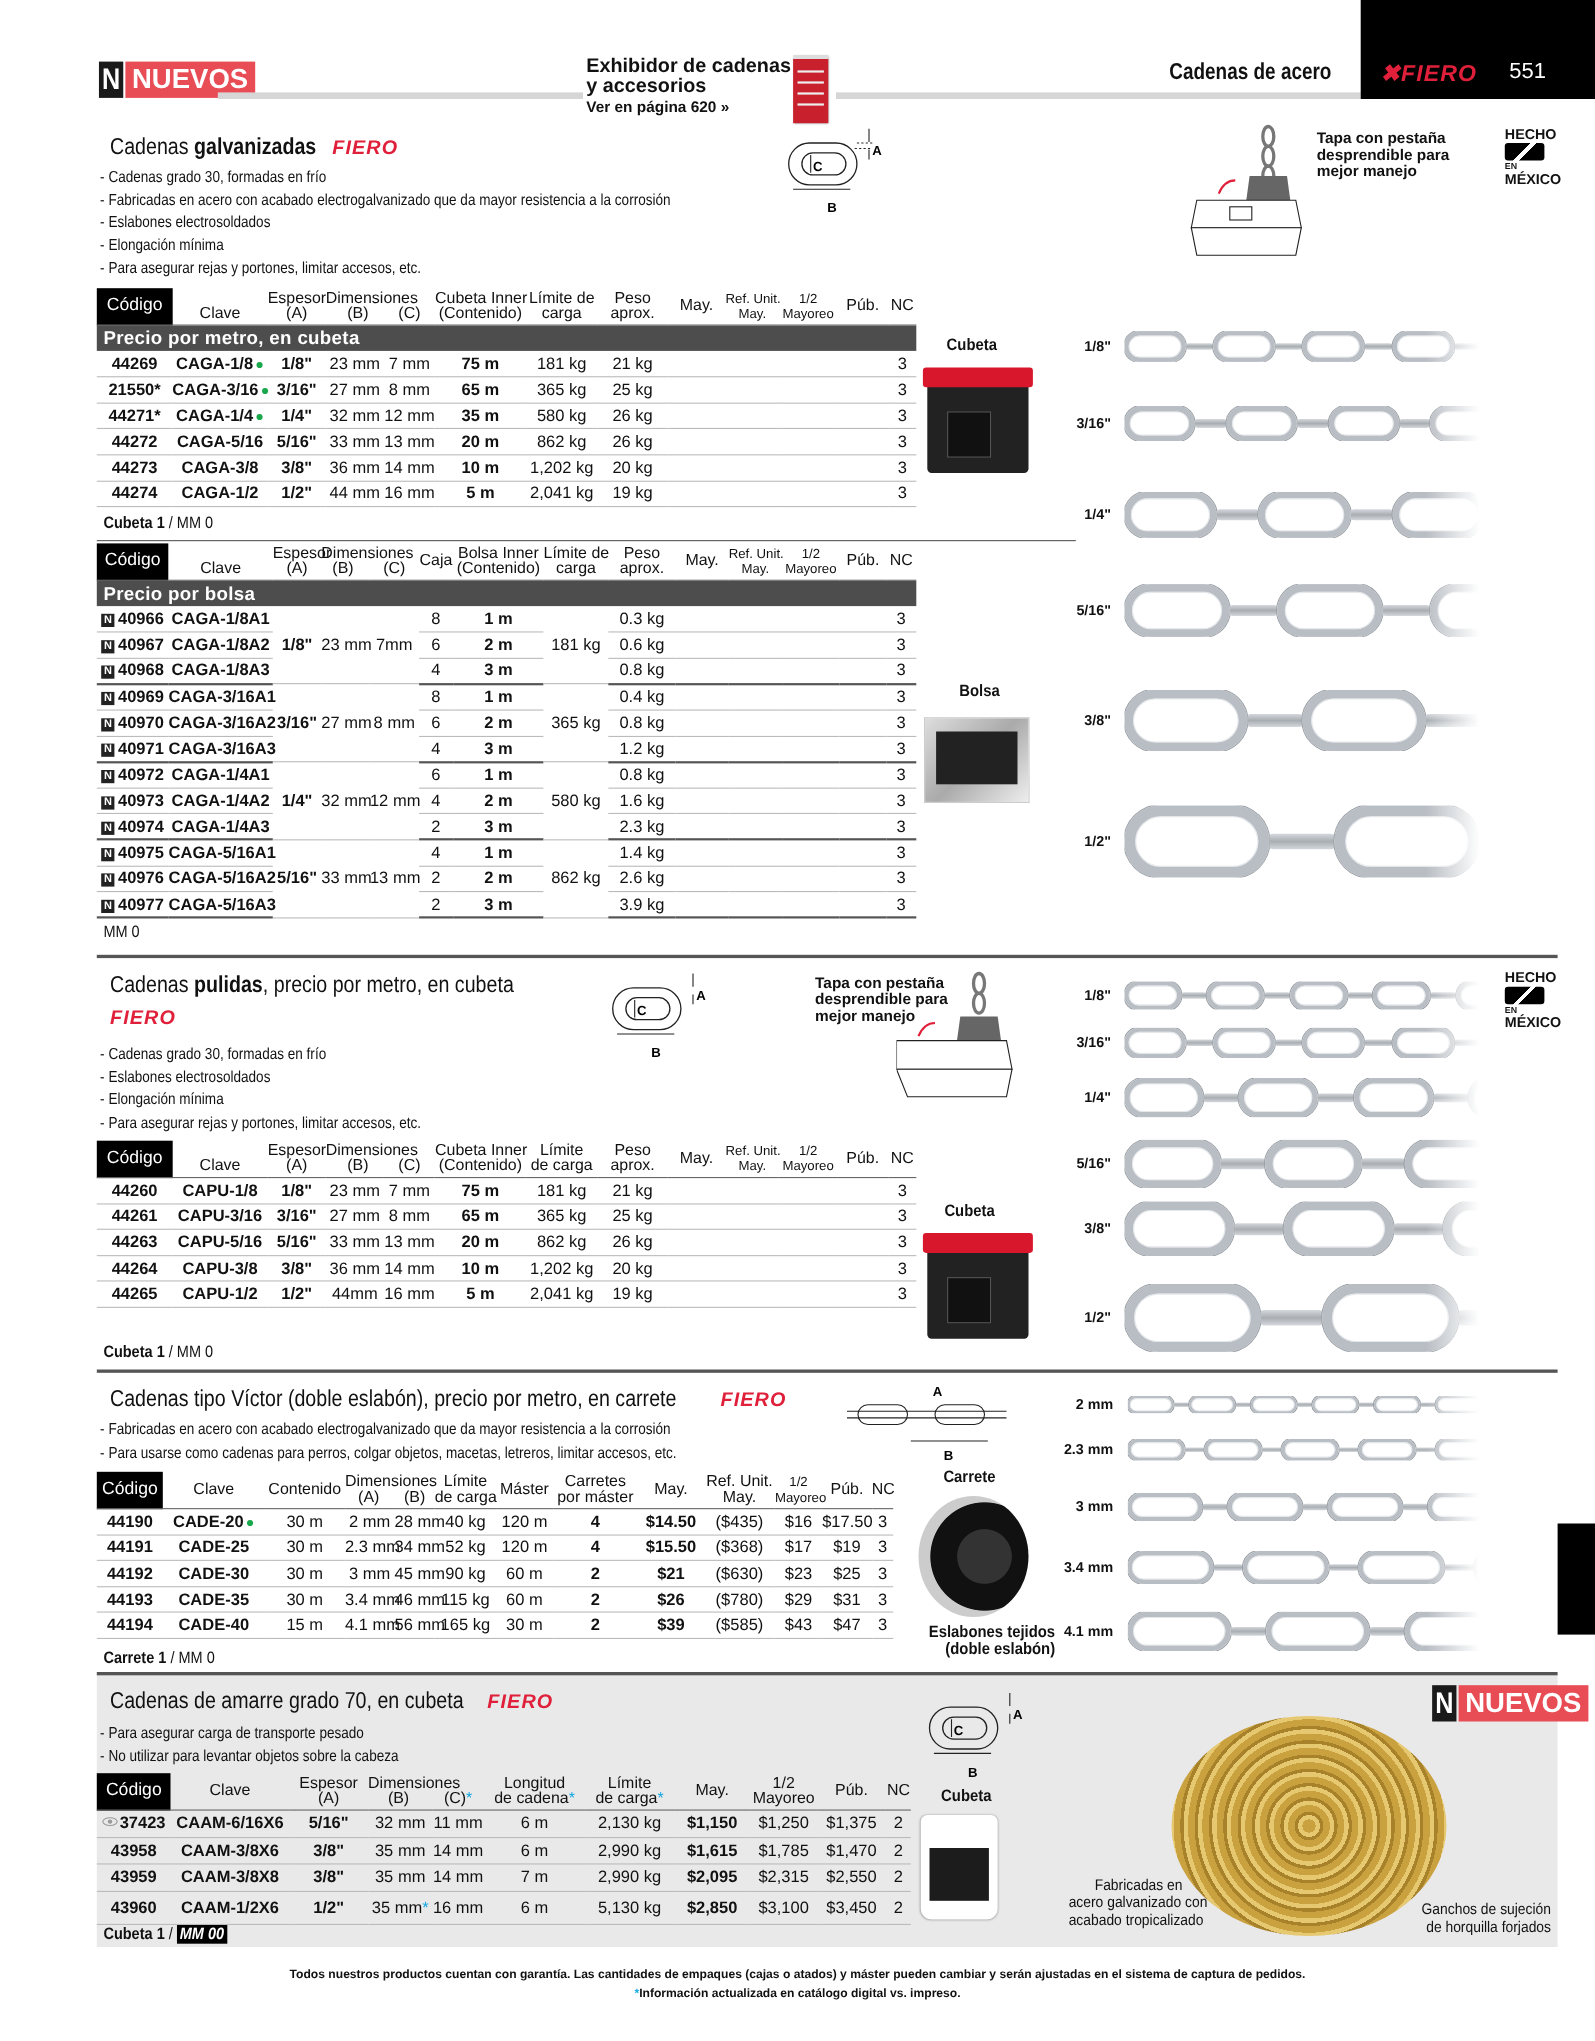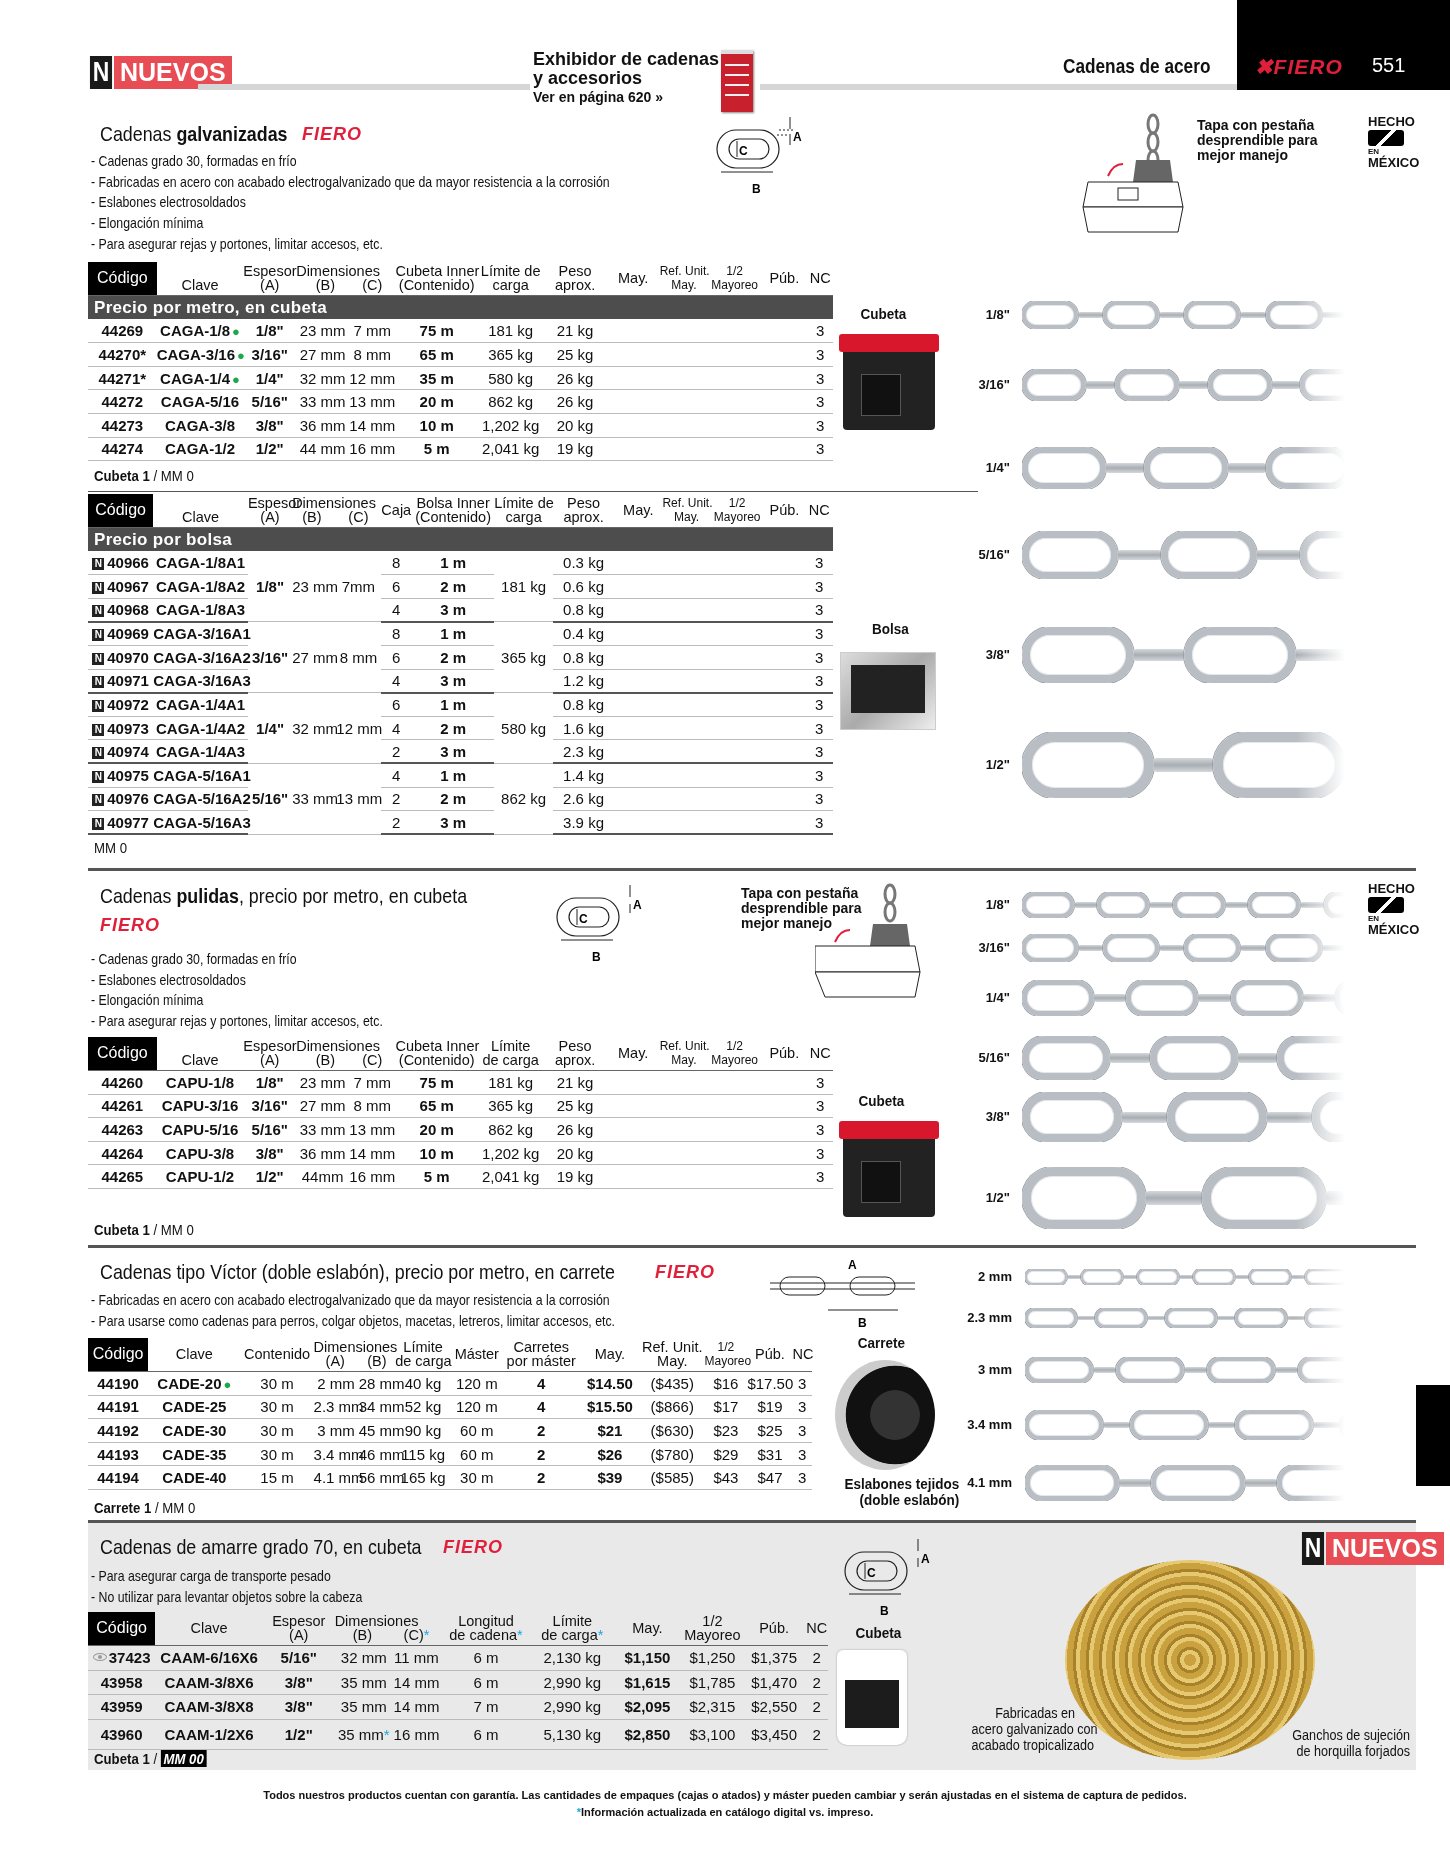--- a/index.html
+++ b/index.html
@@ -170,21 +170,21 @@
         <td class="b">75 m</td>
         <td>181 kg</td>
         <td>21 kg</td>
         <td></td>
         <td></td>
         <td></td>
         <td></td>
         <td>3</td>
       </tr>
       <tr>
-        <td class="b">44270*</td>
+        <td class="b">21550*</td>
         <td class="b"><span>CAGA-3/16</span><span class="dot">●</span></td>
         <td class="b">3/16"</td>
         <td>27 mm</td>
         <td>8 mm</td>
         <td class="b">65 m</td>
         <td>365 kg</td>
         <td>25 kg</td>
         <td></td>
         <td></td>
         <td></td>
@@ -804,21 +804,21 @@
       <tr>
         <td class="b">44191</td>
         <td class="b"><span>CADE-25</span></td>
         <td>30 m</td>
         <td>2.3 mm</td>
         <td>34 mm</td>
         <td>52 kg</td>
         <td>120 m</td>
         <td class="b">4</td>
         <td class="b">$15.50</td>
-        <td>($866)</td>
+        <td>($368)</td>
         <td>$17</td>
         <td>$19</td>
         <td>3</td>
       </tr>
       <tr>
         <td class="b">44192</td>
         <td class="b"><span>CADE-30</span></td>
         <td>30 m</td>
         <td>3 mm</td>
         <td>45 mm</td>

